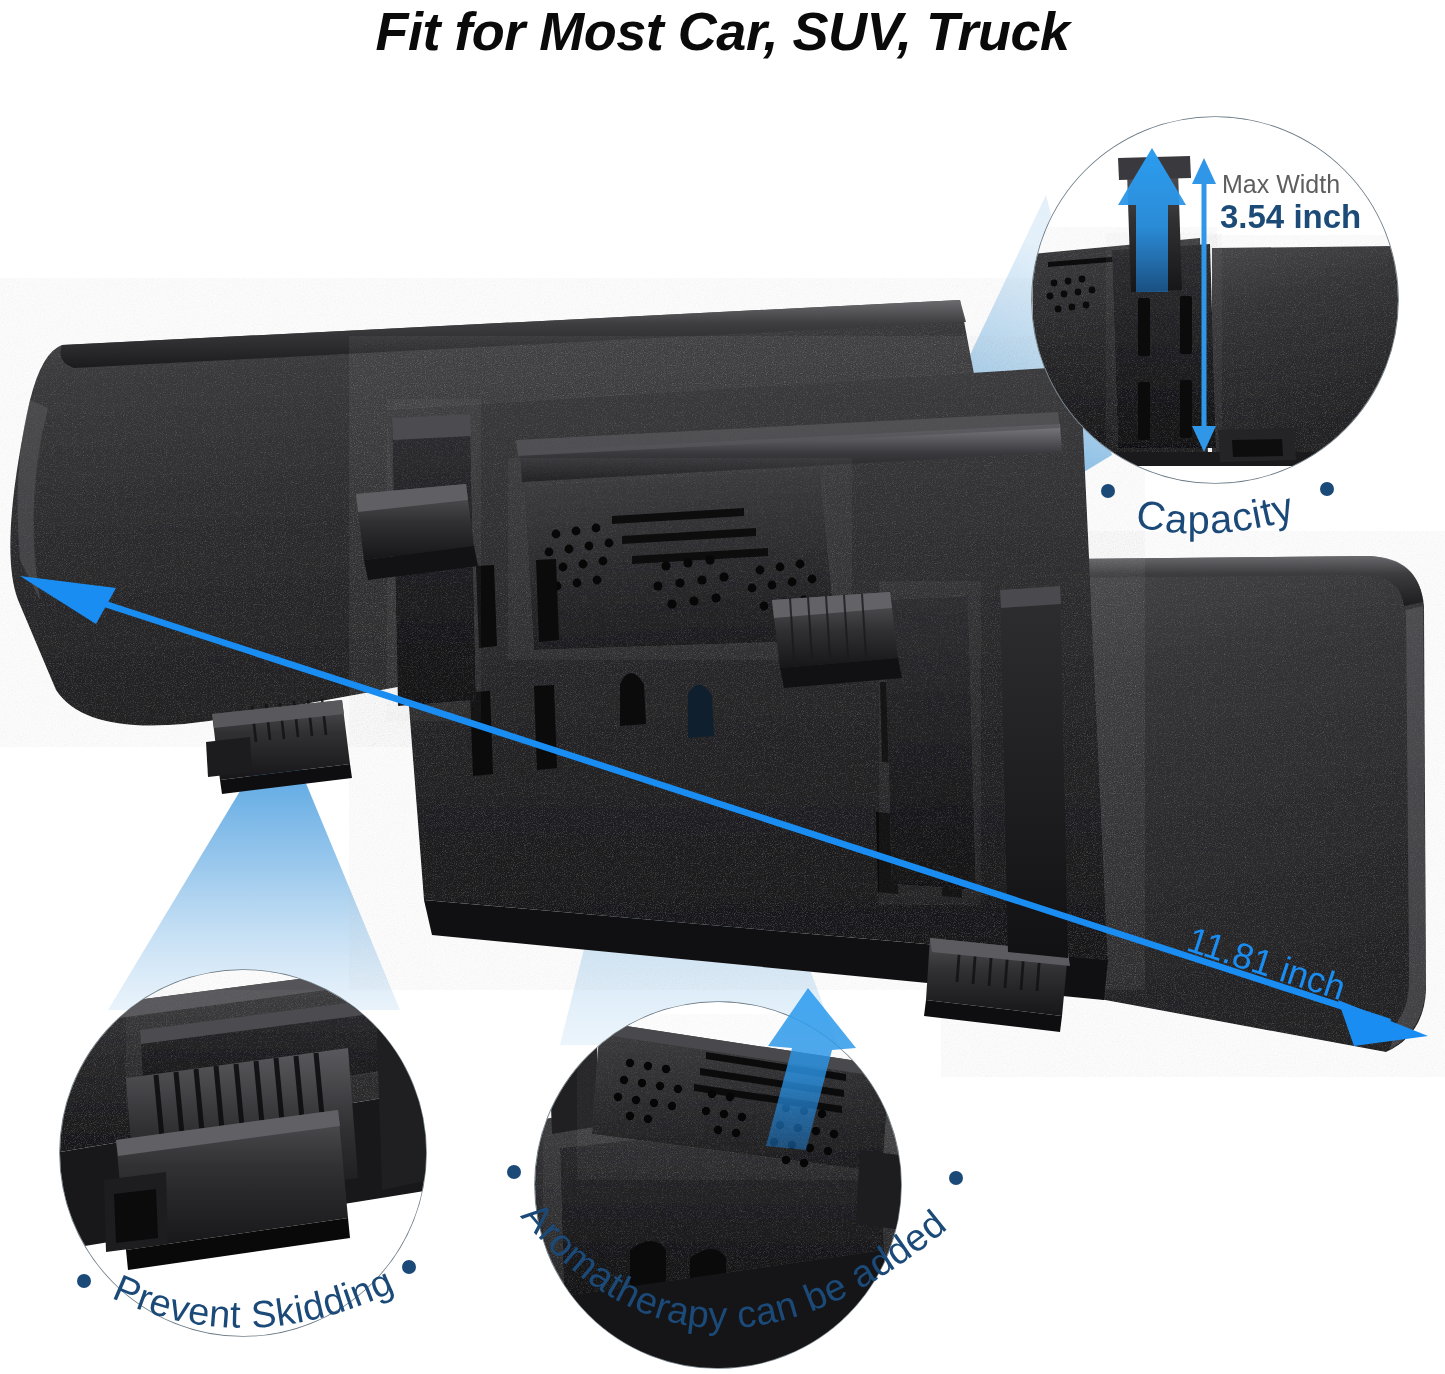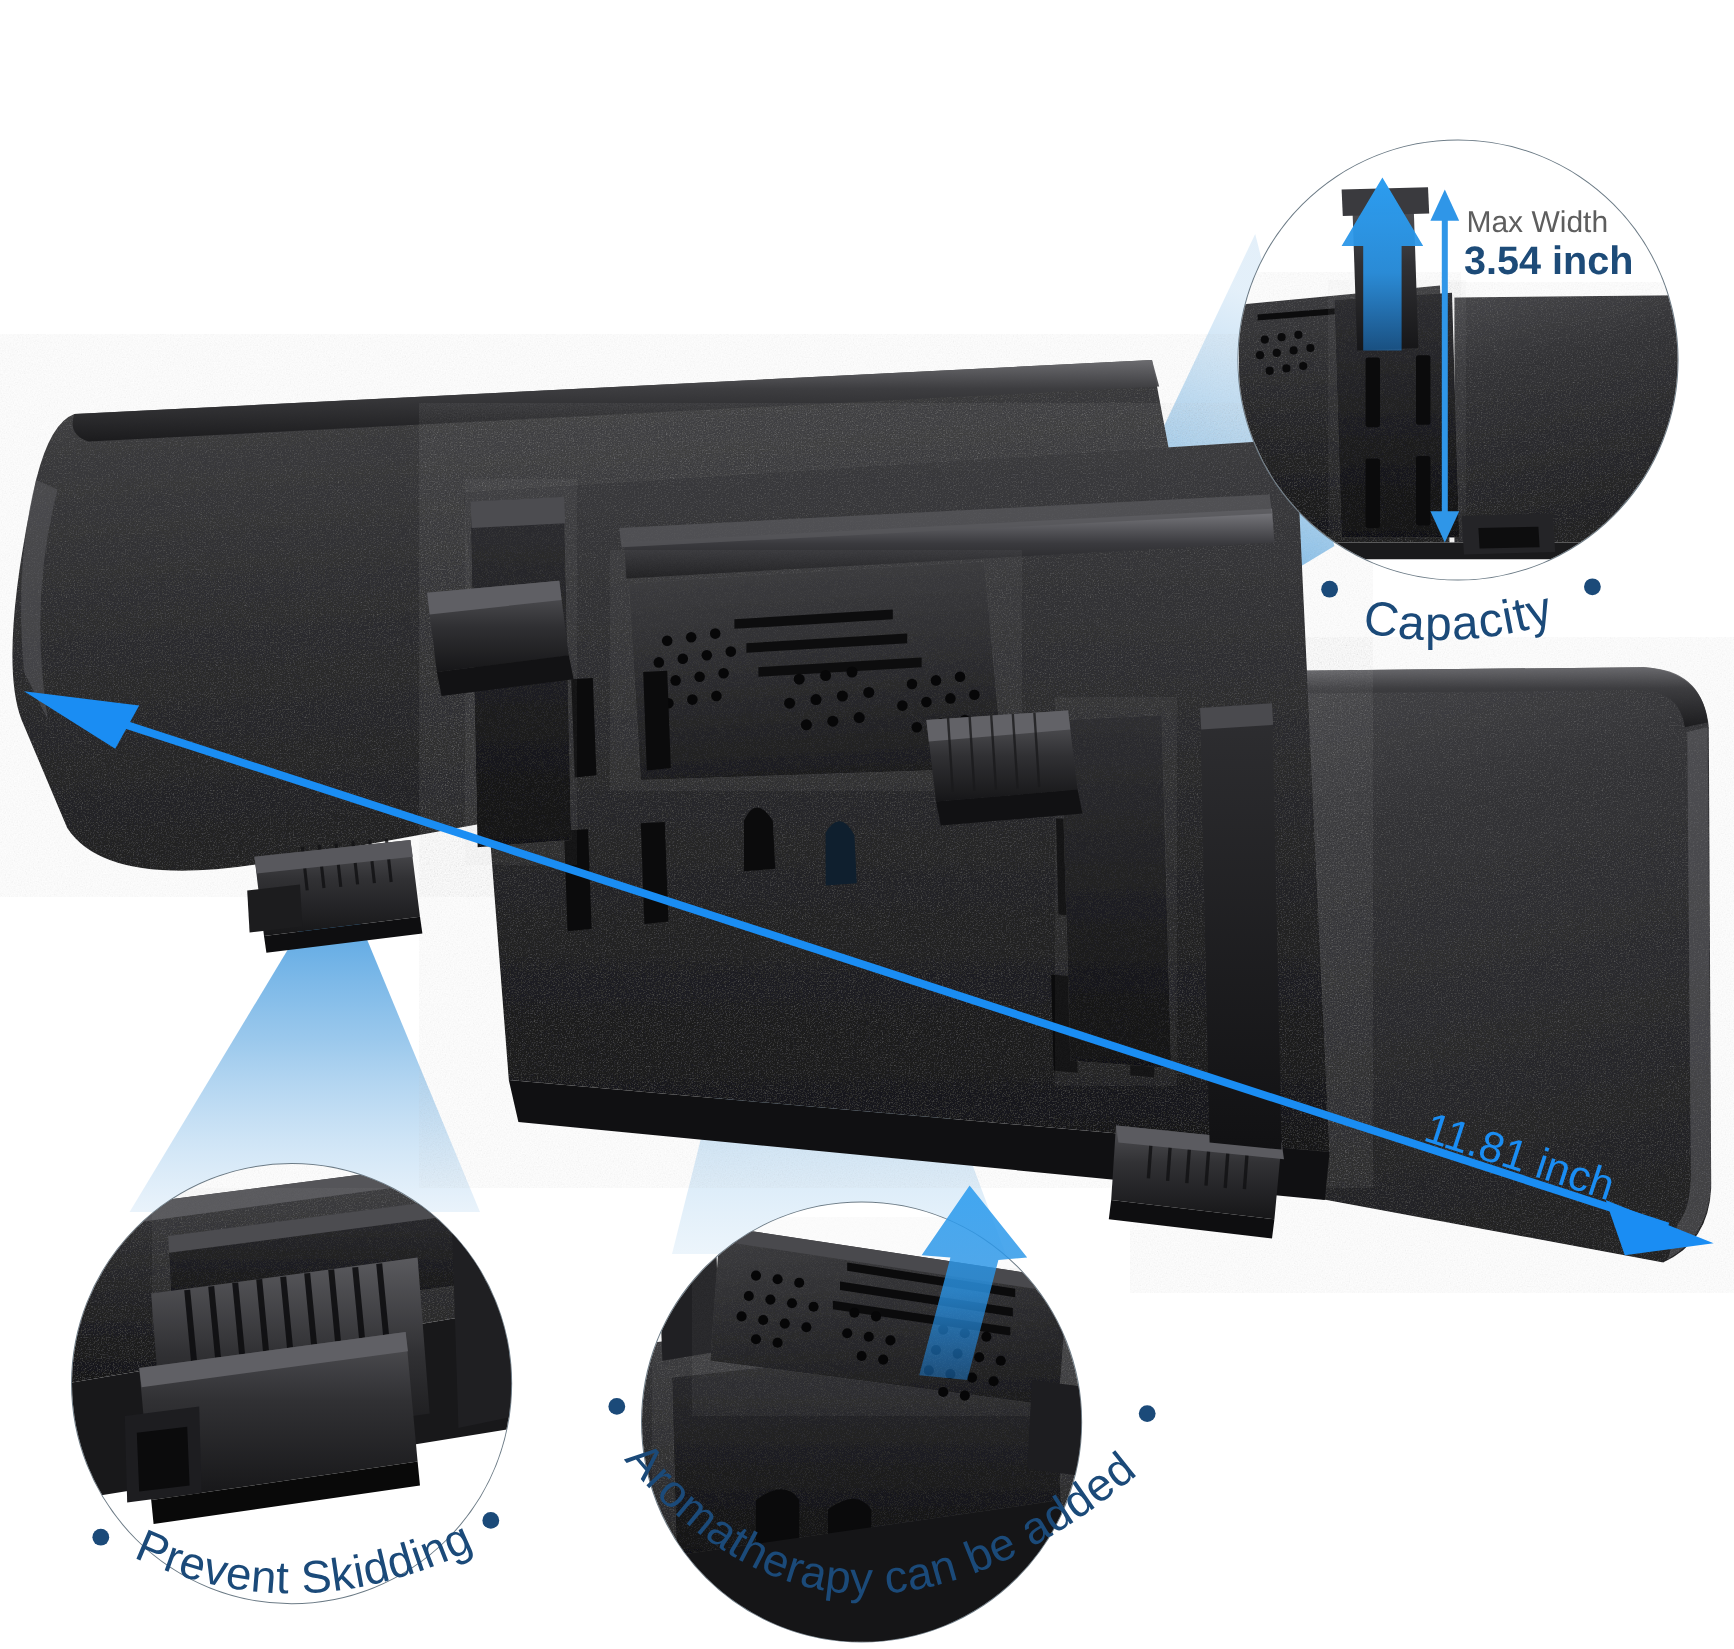--- a/index.html
+++ b/index.html
@@ -74,20 +74,21 @@
     font-size: 38px;
     fill: #1b4a79;
     letter-spacing: 0.5px;
   }
 </style>
 </head>
 <body>
 
 <div id="stage">
 
+  <div id="headline">Fit for Most Car, SUV, Truck</div>
 
   <svg id="art" viewBox="0 0 1445 1374">
     <defs>
 
       <linearGradient id="gMirrorFace" x1="0" y1="0" x2="0.15" y2="1">
         <stop offset="0%" stop-color="#4a4a4c"></stop>
         <stop offset="18%" stop-color="#3a3a3c"></stop>
         <stop offset="55%" stop-color="#2c2c2e"></stop>
         <stop offset="100%" stop-color="#202022"></stop>
       </linearGradient>

